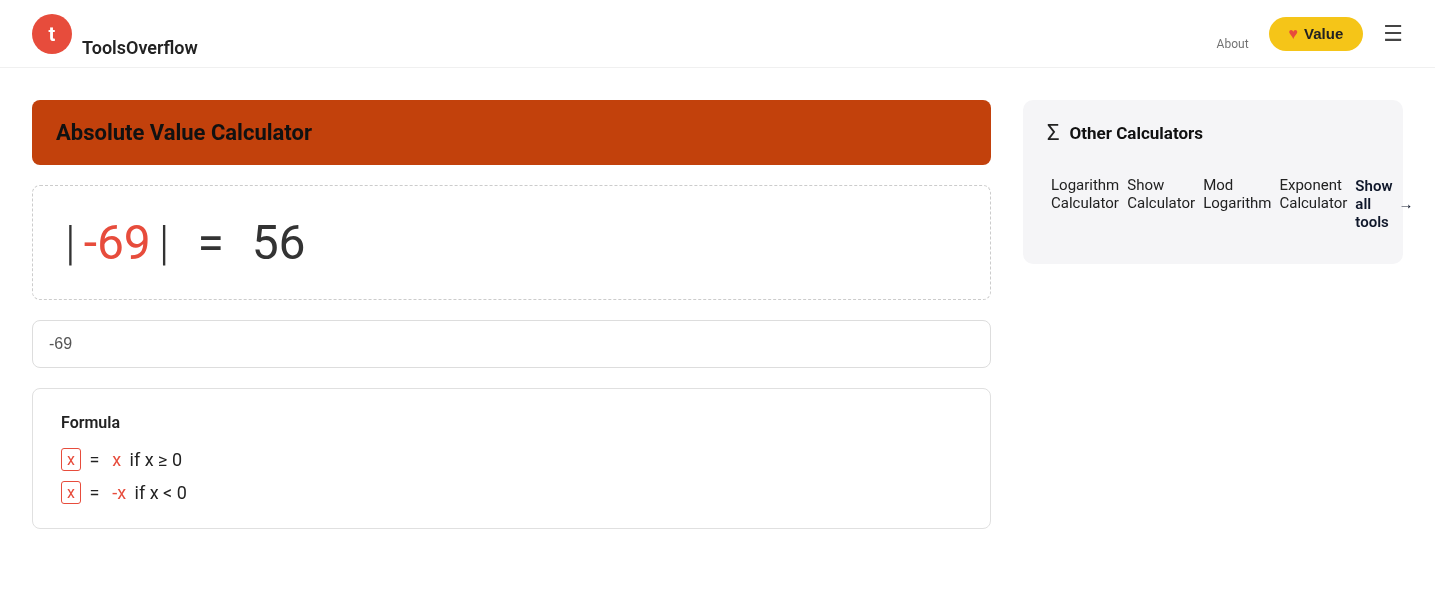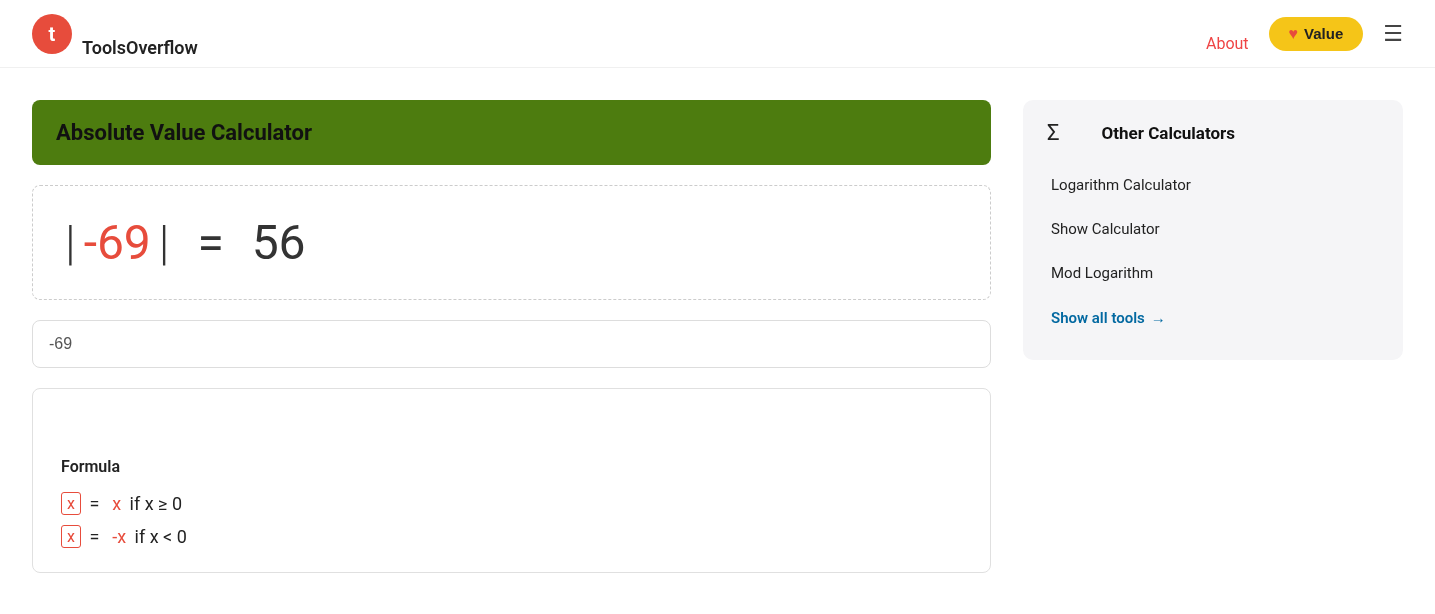--- a/index.html
+++ b/index.html
@@ -41,22 +41,22 @@
       font-weight: 600;
       color: #222;
       margin-top: 28px;
     }
     .header-right {
       display: flex;
       align-items: center;
       gap: 20px;
     }
     .nav-about {
-      color: #ef4444;
-      font-size: 16px;
+      color: #737373;
+      font-size: 12px;
       cursor: pointer;
       text-decoration: none;
       margin-top: 20px;
     }
     .donate-btn {
       background: #f5c518;
       border: none;
       border-radius: 24px;
       padding: 8px 20px;
       font-size: 15px;
@@ -86,21 +86,21 @@
     }
 
     
     .content-area {
       flex: 1;
       max-width: 980px;
     }
 
     
     .title-card {
-      background: #4d7c0f;
+      background: #c2410c;
       border-radius: 8px;
       padding: 20px 24px;
       margin-bottom: 20px;
     }
     .title-card h1 {
       font-size: 22px;
       font-weight: 700;
       color: #111;
     }
 
@@ -150,21 +150,20 @@
       border: 1.5px solid #e0e0e0;
       border-radius: 8px;
       padding: 24px 28px;
       background: #fff;
     }
     .formula-title {
       font-size: 16px;
       font-weight: 600;
       margin-bottom: 16px;
       color: #222;
-      margin-top: 44px;
     }
     .formula-line {
       font-size: 18px;
       margin-bottom: 10px;
       display: flex;
       align-items: center;
       gap: 4px;
     }
     .formula-line:last-child {
       margin-bottom: 0;
@@ -196,46 +195,45 @@
       margin-bottom: 18px;
     }
     .sigma-icon {
       font-size: 22px;
       color: #222;
     }
     .sidebar-title {
       font-size: 17px;
       font-weight: 700;
       color: #111;
-      margin-left: 32px;
     }
     .sidebar-list {
       list-style: none;
       display: flex;
-      flex-direction: column;
+      flex-direction: row;
       gap: 0;
     }
     .sidebar-item-link {
       display: block;
       padding: 13px 4px;
       color: #222;
       font-size: 15px;
       text-decoration: none;
       border-bottom: 1px solid #e5e5e5;
       cursor: pointer;
     }
     .sidebar-item-link:last-child {
       border-bottom: none;
     }
     .show-all-link {
       display: flex;
       align-items: center;
       gap: 6px;
       font-weight: 600;
-      color: #0369a1;
+      color: #0f172a;
       padding-top: 14px;
       border-top: none;
     }
   </style>
 </head>
 <body>
 
 <header class="header">
   <div class="header-left">
     <div class="logo-circle">
@@ -303,20 +301,23 @@
         <li>
           <a class="sidebar-item-link">Logarithm Calculator</a>
         </li>
         <li>
           <a class="sidebar-item-link">Show Calculator</a>
         </li>
         <li>
           <a class="sidebar-item-link">Mod Logarithm</a>
         </li>
         <li>
+          <a class="sidebar-item-link">Exponent Calculator</a>
+        </li>
+        <li>
           <a class="sidebar-item-link show-all-link">
             <span>Show all tools</span>
             <span>→</span>
           </a>
         </li>
       </ul>
     </div>
   </aside>
 
 </div>

